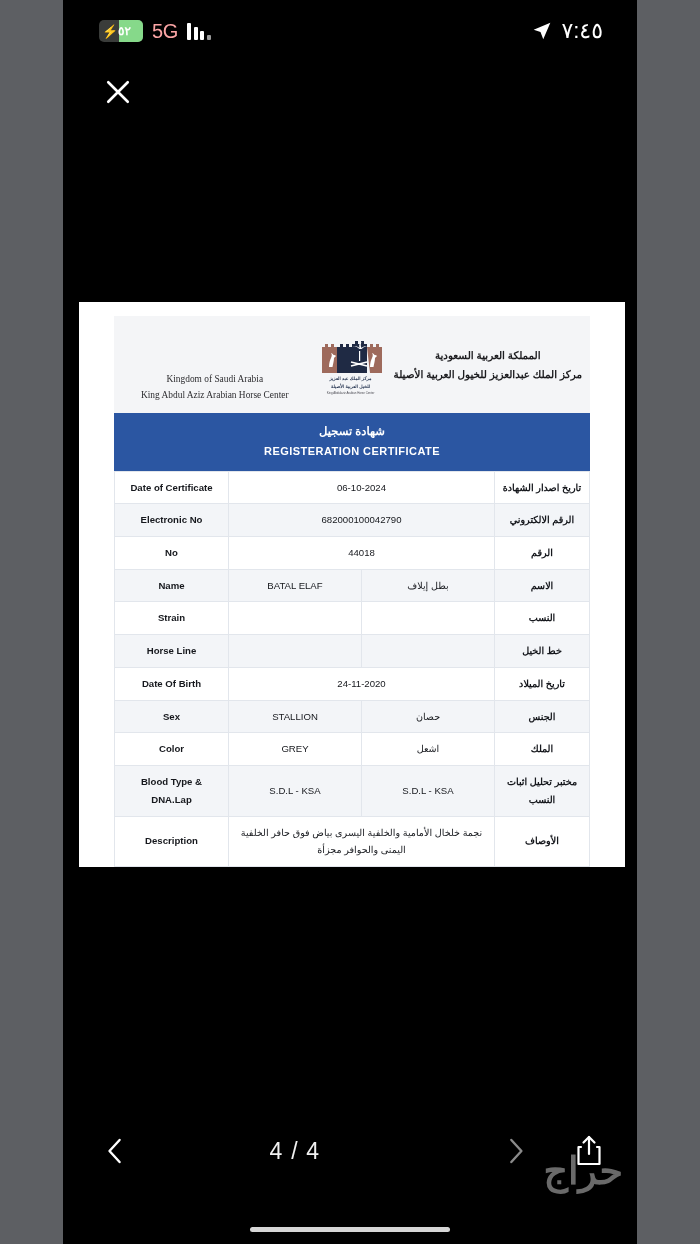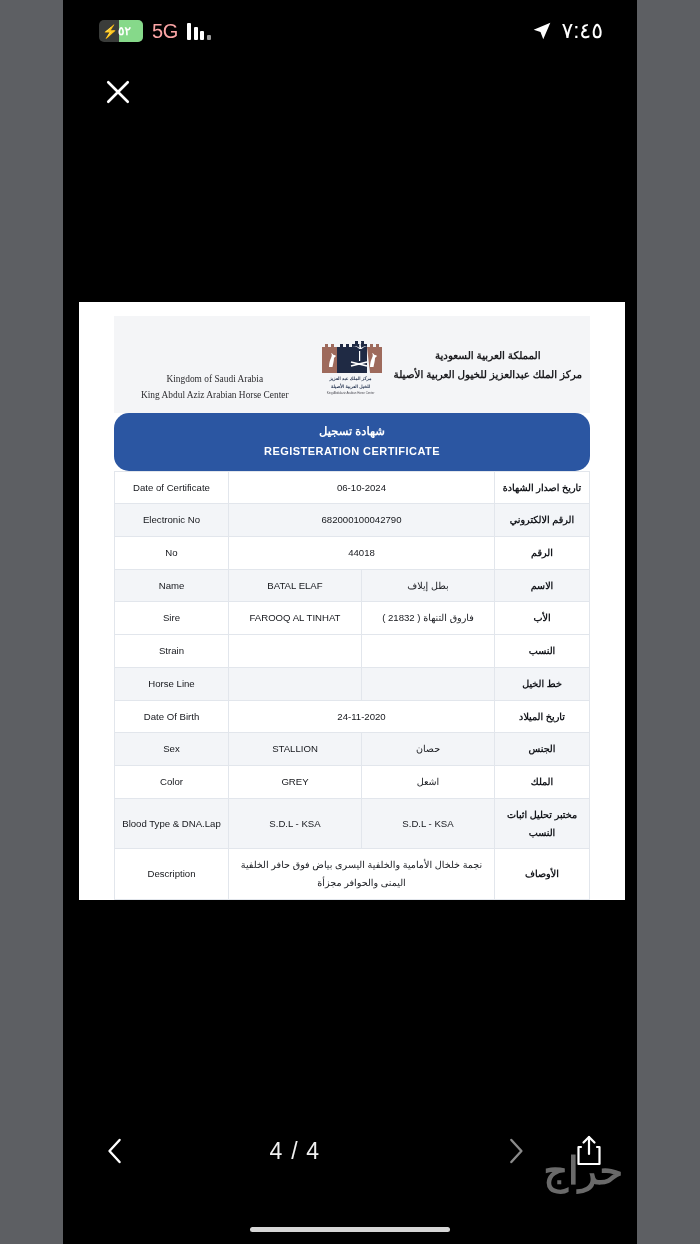--- a/index.html
+++ b/index.html
@@ -192,21 +192,20 @@
     margin-top: 1px;
     white-space: nowrap;
   }
 
   
   .doc-title {
     background: #2b56a2;
     color: #ffffff;
     text-align: center;
     padding: 8px 0 9px 0;
-    border-radius: 15px;
   }
   .doc-title .t-ar {
     font-size: 11.5px;
     direction: rtl;
     font-weight: bold;
     line-height: 1.8;
   }
   .doc-title .t-en {
     font-size: 11px;
     font-weight: bold;
@@ -222,21 +221,21 @@
   }
   table.cert td {
     border: 1px solid #e2e6ec;
     padding: 7px 5px;
     font-size: 9.6px;
     color: #16181d;
     text-align: center;
     vertical-align: middle;
     line-height: 1.85;
   }
-  td.c-en   { width: 24%; font-weight: normal; margin-top: 16px; }
+  td.c-en   { width: 24%; font-weight: bold; margin-top: 16px; }
   td.c-val  { width: 33.5%; }
   td.c-arv  { width: 22.5%; direction: rtl; }
   td.c-ar   { width: 20%; direction: rtl; font-weight: bold; }
   td.c-val.span2 { width: 56%; }
   tr.alt td { background: #f3f5f8; }
   tr.plain td { background: #ffffff; }
   td.desc { font-size: 9.3px; line-height: 2.0; direction: rtl; padding: 8px 6px; }
 
   
   .bottombar {
@@ -397,26 +396,20 @@
                 <td class="c-val span2 white" colspan="2">44018</td>
                 <td class="c-ar">الرقم</td>
               </tr>
               <tr class="alt">
                 <td class="c-en">Name</td>
                 <td class="c-val">BATAL ELAF</td>
                 <td class="c-arv">بطل إيلاف</td>
                 <td class="c-ar">الاسم</td>
               </tr>
               <tr class="plain">
-                <td class="c-en">Sire</td>
-                <td class="c-val">FAROOQ AL TINHAT</td>
-                <td class="c-arv">فاروق التنهاة ( 21832 )</td>
-                <td class="c-ar">الأب</td>
-              </tr>
-              <tr class="plain">
                 <td class="c-en">Strain</td>
                 <td class="c-val"></td>
                 <td class="c-arv"></td>
                 <td class="c-ar">النسب</td>
               </tr>
               <tr class="alt">
                 <td class="c-en">Horse Line</td>
                 <td class="c-val"></td>
                 <td class="c-arv"></td>
                 <td class="c-ar">خط الخيل</td>

